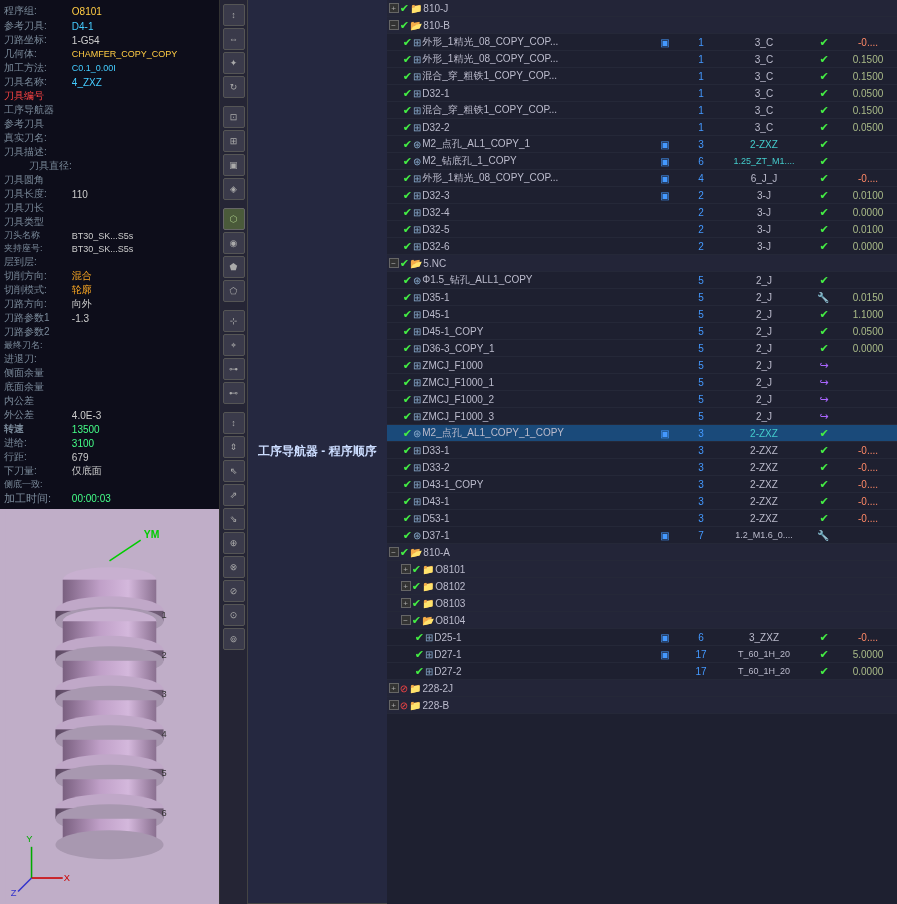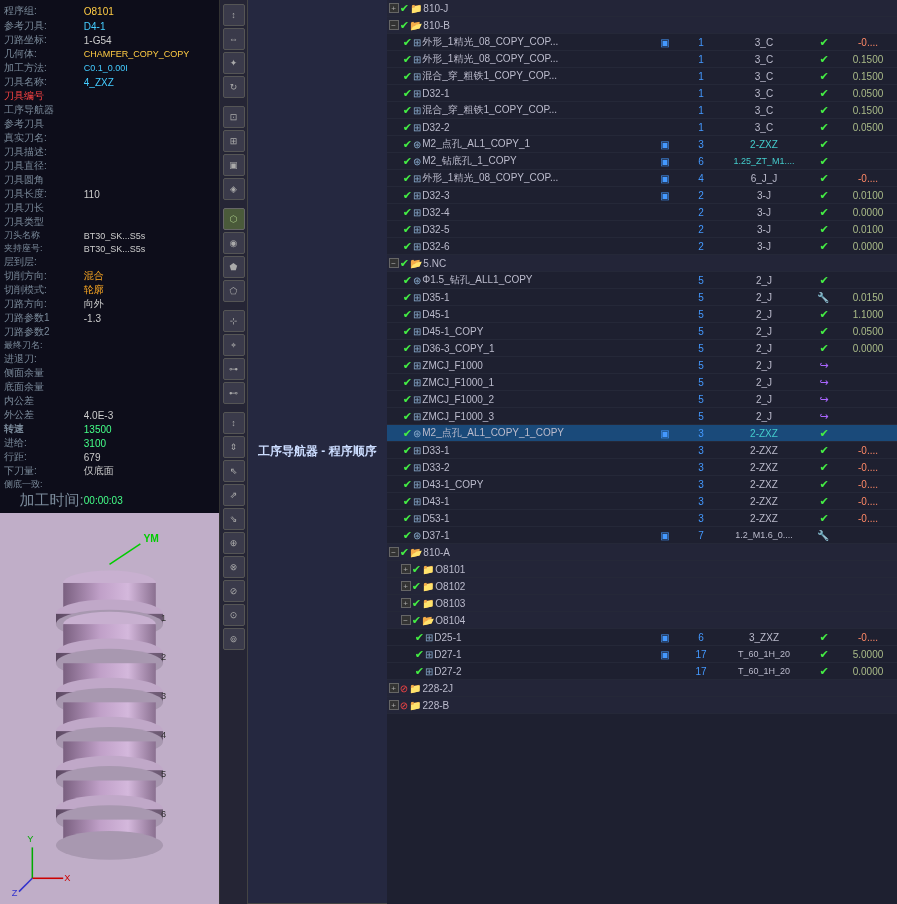--- a/index.html
+++ b/index.html
@@ -56,21 +56,21 @@
             </tr>
         <tr>
               <td style="color:#7a8a9a;">真实刀名:</td>
               <td></td>
             </tr>
         <tr>
               <td style="color:#7a8a9a;">刀具描述:</td>
               <td></td>
             </tr>
         <tr>
-              <td style="color:#7a8a9a;">刀具直径:</td>
+              <td style="color:#7a8a9a;text-align:right;">刀具直径:</td>
               <td></td>
             </tr>
         <tr>
               <td style="color:#7a8a9a;">刀具圆角</td>
               <td></td>
             </tr>
         <tr>
               <td style="color:#7a8a9a;">刀具长度:</td>
               <td style="color:#ccc;">110</td>
             </tr>
@@ -152,21 +152,21 @@
             </tr>
         <tr>
               <td style="color:#7a8a9a;">下刀量:</td>
               <td style="color:#ccc;">仅底面</td>
             </tr>
         <tr>
               <td style="color:#7a8a9a; font-size:9px;">侧底一致:</td>
               <td></td>
             </tr>
         <tr>
-              <td style="color:#7a8a9a; font-size:15px;text-align:right;">加工时间:</td>
+              <td style="color:#7a8a9a; font-size:11px;">加工时间:</td>
               <td style="color:#44ff88;">00:00:03</td>
             </tr>
       </tbody>
         </table>
     </div>
 
     <div style="flex:1; background:#c0aec8; position:relative; overflow:hidden; min-height:200px;">
       <svg class="svg-viewport" viewBox="0 0 200 380" xmlns="http://www.w3.org/2000/svg" style="width:100%; height:100%;">
 
         <rect width="200" height="380" fill="#c0aec8"></rect>

